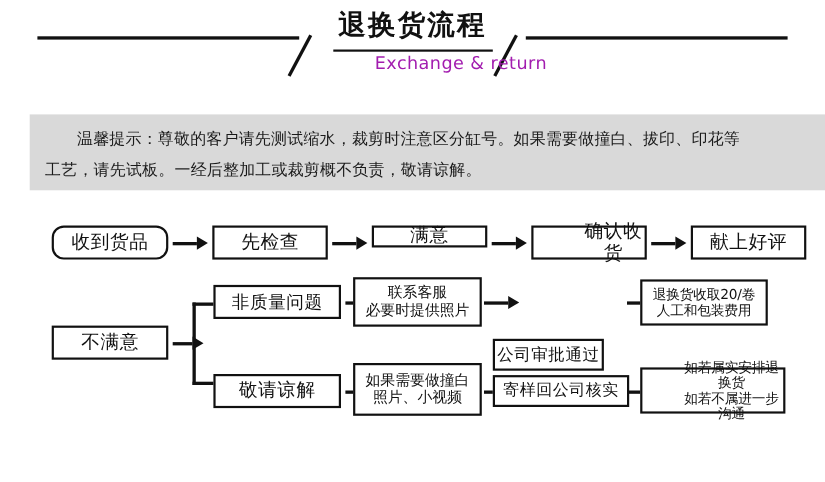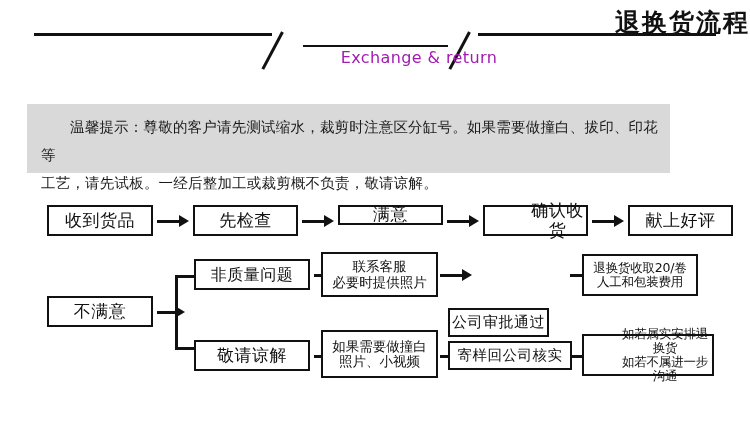--- a/index.html
+++ b/index.html
@@ -9,41 +9,41 @@
     font-family: "DejaVu Sans", "Liberation Sans", sans-serif;
     color: #1a1a1a;
     overflow: hidden;
   }
   #page { position: relative; width: 750px; height: 438px; background: #fff; }
 
   
   .header { position: absolute; left: 0; top: 0; width: 750px; height: 96px; }
   .hdr-title {
     position: absolute; left: 0; top: 8px; width: 750px;
-    text-align: right; font-size: 25px; font-weight: 700;
+    text-align: center; font-size: 25px; font-weight: 700;
     letter-spacing: 2px; line-height: 30px; color: #111;
   }
   .hdr-sub {
     position: absolute; left: 0; top: 47px; width: 750px;
     text-align: center; font-size: 16px; font-weight: 400;
     letter-spacing: 0.4px; line-height: 22px; color: #a21caf; margin-left: 44px;
   }
   .hdr-underline {
     position: absolute; left: 303px; top: 45px; width: 145px; height: 2px;
     background: #111;
   }
   .rule-left  { position: absolute; left: 34px;  top: 33px; width: 238px; height: 3px; background: #111; }
   .rule-right { position: absolute; left: 478px; top: 33px; width: 238px; height: 3px; background: #111; }
   .slash { position: absolute; width: 3px; height: 42px; background: #111; }
   .slash-l { left: 281px; top: 32px; transform: rotate(28deg); transform-origin: top center; }
   .slash-r { left: 468px; top: 32px; transform: rotate(28deg); transform-origin: top center; }
 
   
   .notice {
-    position: absolute; left: 27px; top: 104px; width: 643px; height: 69px;
+    position: absolute; left: 27px; top: 104px; width: 723px; height: 69px;
     background: #d9d9d9;
     padding: 9px 4px 0 14px;
   }
   .notice p {
     font-size: 14.5px; line-height: 28px; color: #1a1a1a;
     letter-spacing: 0.2px; text-indent: 2em;
   }
   .notice p.l2 { text-indent: 0; }
 
   
@@ -86,21 +86,21 @@
     <div class="hdr-sub">Exchange &amp; return</div>
   </div>
 
   <div class="notice">
     <p class="l1">温馨提示：尊敬的客户请先测试缩水，裁剪时注意区分缸号。如果需要做撞白、拔印、印花等</p>
     <p class="l2">工艺，请先试板。一经后整加工或裁剪概不负责，敬请谅解。</p>
   </div>
 
   <div class="flow">
 
-    <div class="node n-1line" style="left:47px;  top:205px; width:106px; height:31px;">
+    <div class="node n-1line" style="left:47px;  top:205px; width:106px; height:31px;border-radius:11px;">
       <span>收到货品</span>
     </div>
     <div class="arrow" style="left:157px; top:215px; width:32px;">
       <div class="shaft" style="width:22px;"></div>
         <div class="head" style="left:22px;"></div>
     </div>
 
     <div class="node n-1line" style="left:193px; top:205px; width:105px; height:31px;">
       <span>先检查</span>
     </div>

